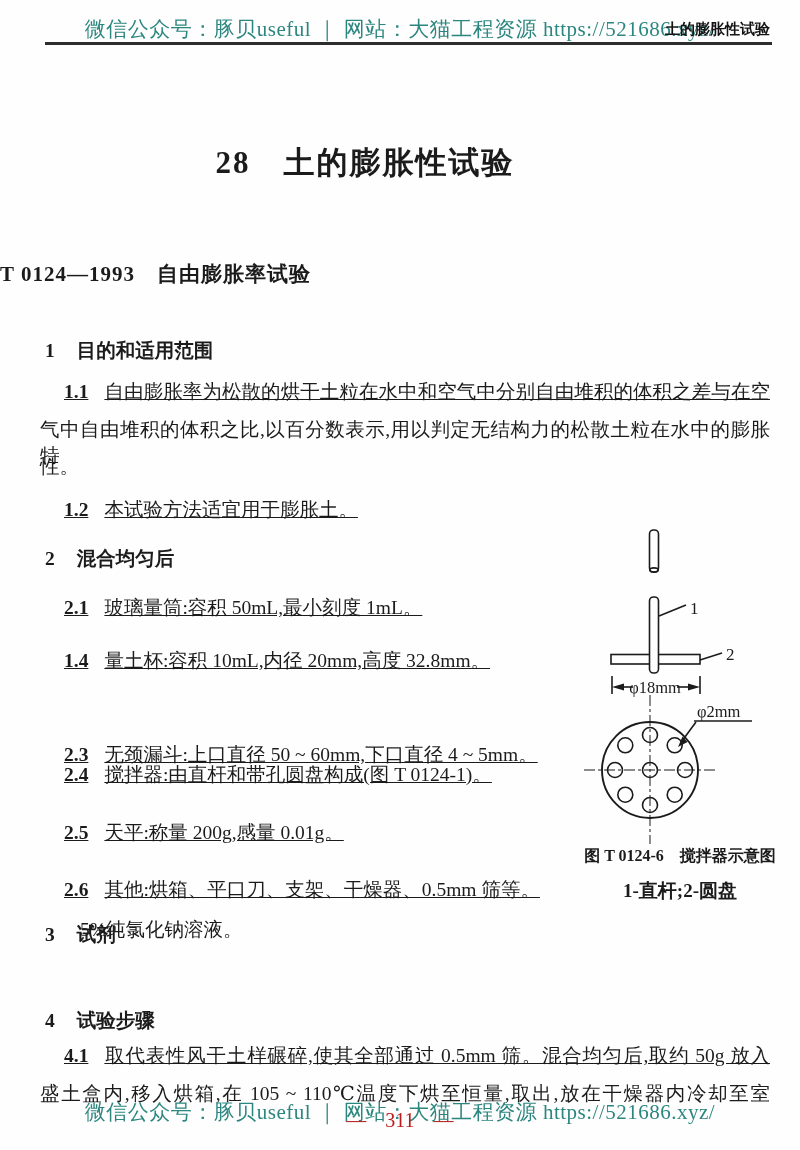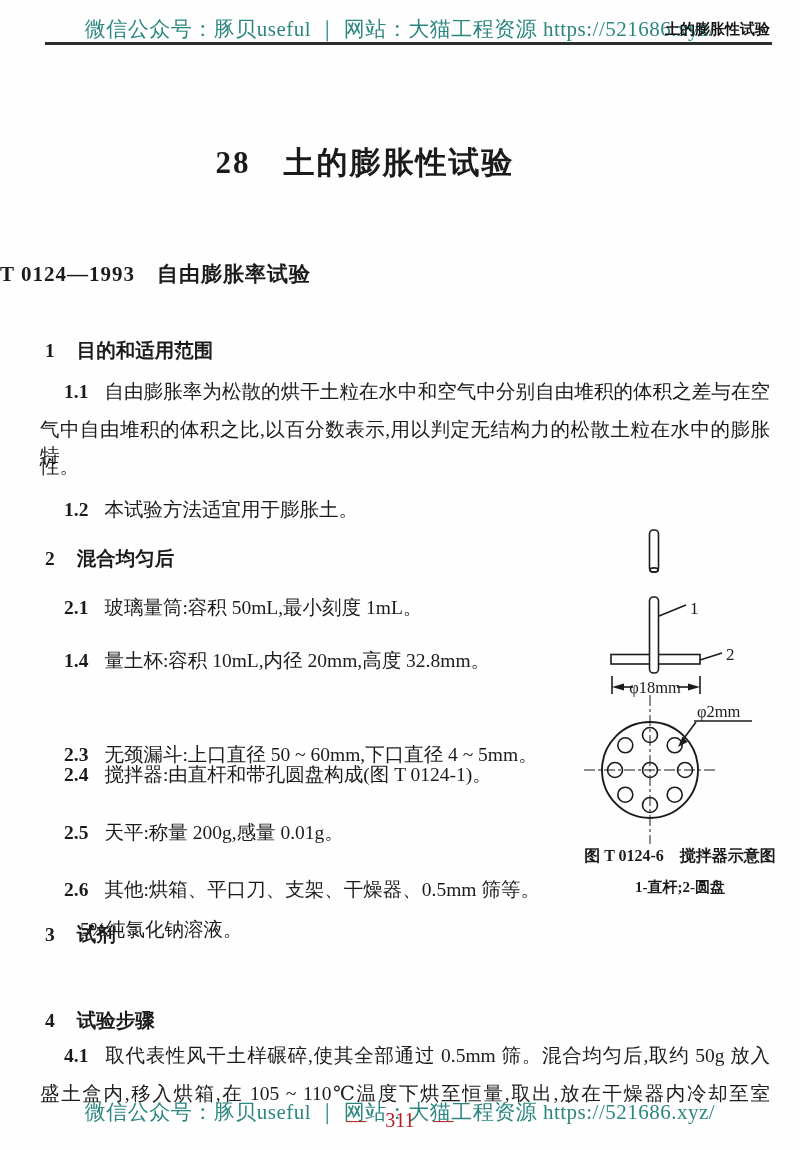--- a/index.html
+++ b/index.html
@@ -20,24 +20,24 @@
   }
   .running-title{font-size:15px;font-weight:bold;color:#141414;}
   .rule{left:45px;width:727px;height:2.5px;background:#2d2d2d;}
   .doc-title{left:0;width:730px;text-align:center;font-size:31px;font-weight:bold;letter-spacing:2px;}
   .doc-subtitle{left:0;width:730px;text-align:left;font-size:21px;font-weight:bold;letter-spacing:1px;}
   .heading{left:45px;font-size:19.5px;font-weight:bold;white-space:nowrap;}
   .heading .num{margin-right:22px;}
   .pline{left:40px;width:730px;font-size:19.5px;line-height:26px;white-space:nowrap;}
   .pline .num{font-weight:bold;margin-right:16px;}
   .justify{white-space:normal;text-align:justify;text-align-last:justify;}
-  .indent{padding-left:24px;box-sizing:border-box;}
+  .indent{padding-left:24px;box-sizing:border-box;text-decoration:underline;}
   .indent2{padding-left:40px;box-sizing:border-box;}
   .fig-caption{left:563px;width:234px;text-align:center;font-size:16px;font-weight:bold;white-space:nowrap;}
-  .fig-legend{left:563px;width:234px;text-align:center;font-size:15px;font-weight:bold;}
+  .fig-legend{left:563px;width:234px;text-align:center;font-size:19px;font-weight:bold;}
   .page-number{left:0;right:0;text-align:center;font-size:20px;color:#b91c1c;word-spacing:14px;}
   svg text{font-family:"Liberation Serif","DejaVu Serif",serif;fill:#1b1b1b;}
 </style>
 </head>
 <body>
 
 <div class="page">
 
   <div class="abs wm" style="top:15px;">微信公众号：豚贝useful ｜ 网站：大猫工程资源 https://521686.xyz/</div>
   <div class="abs running-title" style="top:20px;right:30px;">土的膨胀性试验</div>

